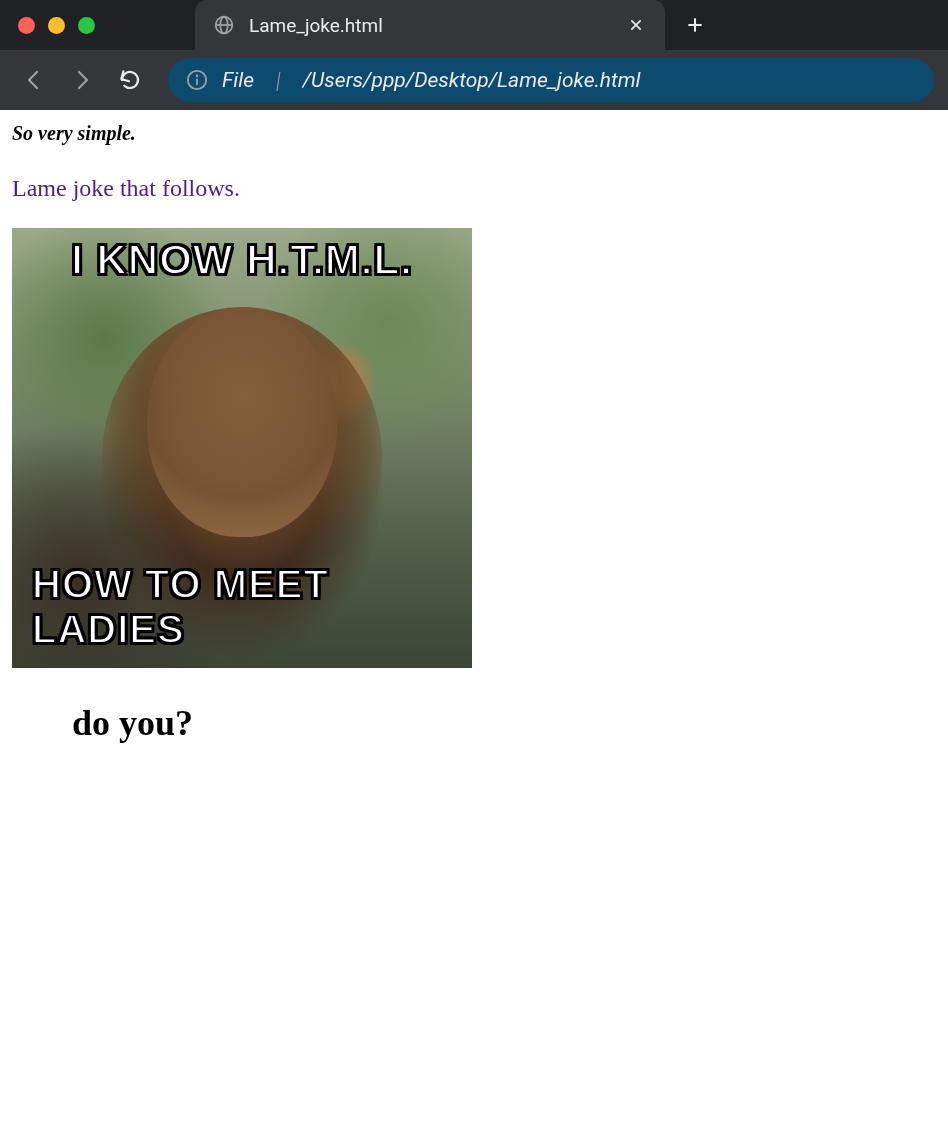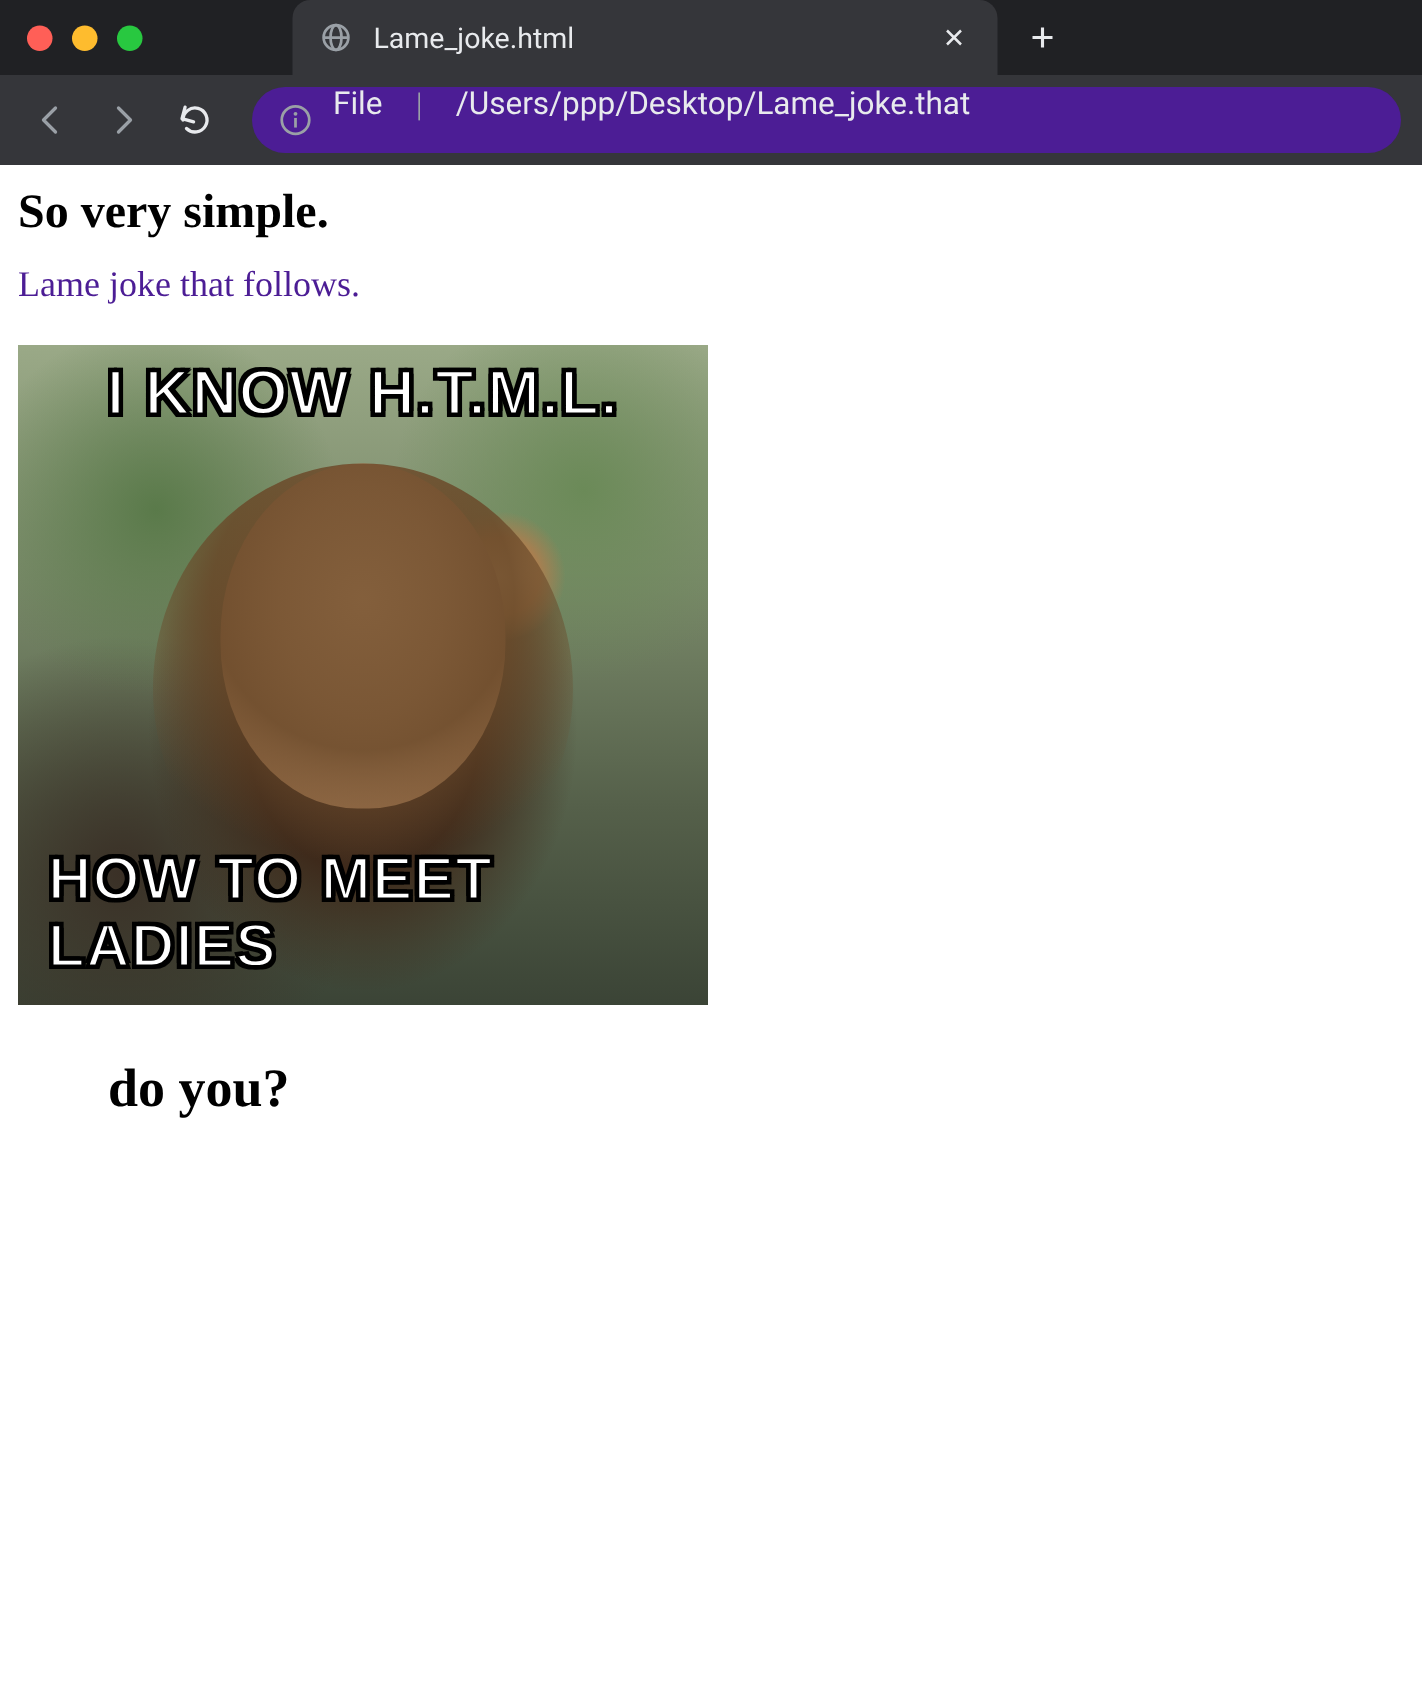--- a/index.html
+++ b/index.html
@@ -77,46 +77,49 @@
     }
     .navbtn {
       width: 40px; height: 40px;
       display: flex; align-items: center; justify-content: center;
       color: #9aa0a6;
     }
     .navbtn.active { color: #e8eaed; }
     .navbtn svg { width: 24px; height: 24px; stroke: currentColor; fill: none; stroke-width: 2.2; }
     .addressbar {
       flex: 1;
-      background: #4c1d95;
+      background: #0c4a6e;
       border-radius: 30px;
       height: 44px;
       display: flex;
+      align-items: center;
       padding: 0 18px;
       gap: 14px;
       margin-left: 10px;
       font-family: -apple-system, BlinkMacSystemFont, "Segoe UI", Roboto, sans-serif;
       font-size: 21px;
+      font-style: italic;
     }
     .addressbar .info-icon { color: #9aa0a6; display:flex; align-items:center; }
     .addressbar .info-icon svg { width: 22px; height: 22px; }
     .addr-scheme { color: #e8eaed; }
     .addr-sep { color: #9aa0a6; padding: 0 8px; font-size: 22px; font-weight: 300; }
     .addr-path { color: #e8eaed; }
     
     .page {
       padding: 12px;
       font-size: 24px;
       color: #000;
     }
     .p1 { margin: 12px 0 24px 0; }
     .p2 {
+      font-style: italic;
       font-weight: bold;
-      font-size: 32px;
-      margin: 0 0 18px 0;
+      font-size: 20px;
+      margin: 0 0 30px 0;
     }
     .p3 {
       color: #4c1d95;
       margin: 0 0 26px 0;
     }
     .meme {
       width: 460px;
       height: 440px;
       position: relative;
       overflow: hidden;
@@ -229,21 +232,21 @@
     <div class="addressbar">
       <span class="info-icon">
         <svg viewBox="0 0 24 24">
             <circle cx="12" cy="12" r="10" fill="none" stroke="#9aa0a6" stroke-width="2"></circle>
             <circle cx="12" cy="7.5" r="1.4" fill="#9aa0a6"></circle>
             <rect x="11" y="10.5" width="2" height="7" fill="#9aa0a6"></rect>
           </svg>
       </span>
       <span class="addr-scheme">File</span>
       <span class="addr-sep">|</span>
-      <span class="addr-path">/Users/ppp/Desktop/Lame_joke.that</span>
+      <span class="addr-path">/Users/ppp/Desktop/Lame_joke.html</span>
     </div>
   </div>
 </div>
 
 <div class="page">
   <p class="p2">So very simple.</p>
   <p class="p3">Lame joke that follows.</p>
 
   <div class="meme">
     <div class="meme-text meme-bottom">HOW TO MEET LADIES</div>

